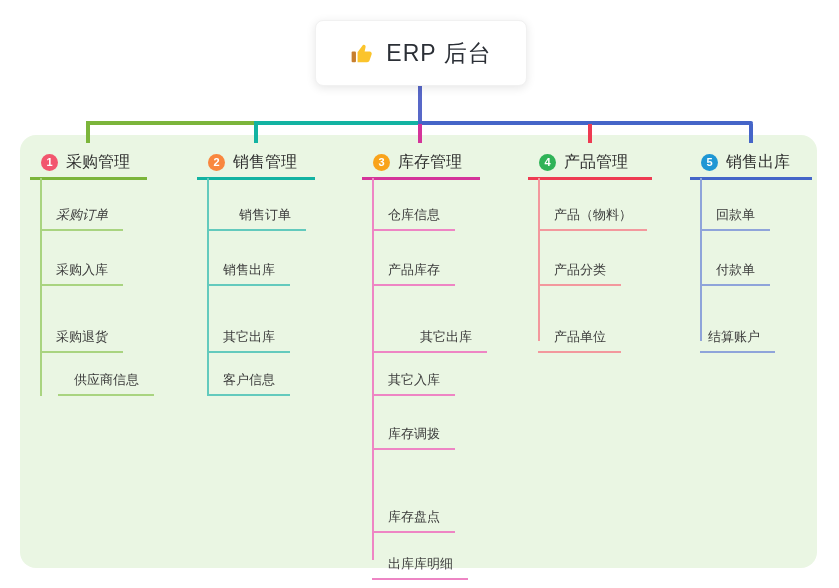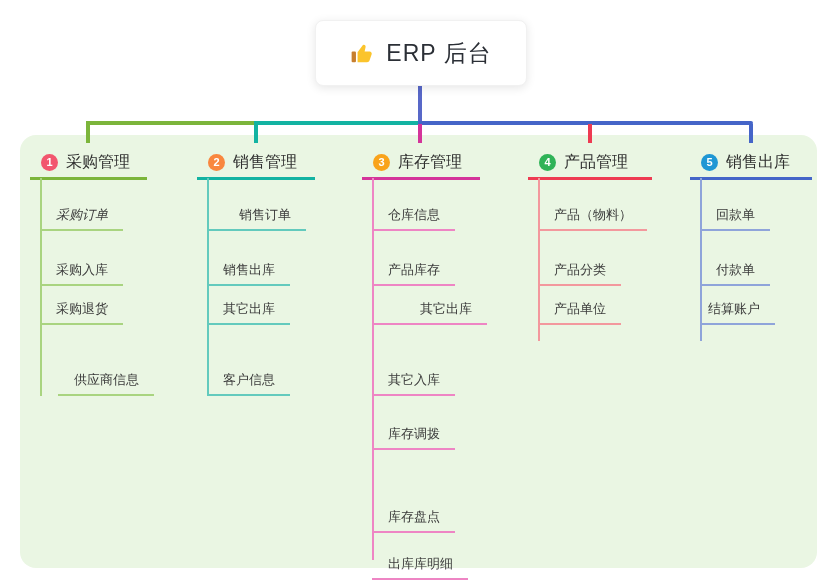--- a/index.html
+++ b/index.html
@@ -30,21 +30,21 @@
   .b1{left:30px;}.b2{left:197px;}.b3{left:362px;}.b4{left:528px;}.b5{left:690px;}
   .b-header{position:absolute;top:148px;left:0;height:29px;border-bottom:3px solid transparent;
     display:flex;align-items:center;gap:8px;padding-left:11px;box-sizing:content-box;cursor:default;}
   .badge{width:17px;height:17px;border-radius:50%;color:#fff;font-size:11px;font-weight:bold;
     display:flex;align-items:center;justify-content:center;flex:0 0 auto;line-height:1;}
   .b-title{font-size:16px;color:#303030;white-space:nowrap;}
 
   .vline{position:absolute;left:10px;top:178px;width:2px;}
   .child{position:absolute;left:10px;line-height:18px;height:18px;padding:0 15px 5px 16px;
     font-size:13px;color:#3b3b3b;border-bottom:2px solid transparent;white-space:nowrap;}
-  .r0{top:206px}.r1{top:261px}.r2{top:300px}.r3{top:371px}.r4{top:425px}.r5{top:508px}.r6{top:555px}
+  .r0{top:206px}.r1{top:261px}.r2{top:328px}.r3{top:371px}.r4{top:425px}.r5{top:508px}.r6{top:555px}
 </style>
 </head>
 <body>
 
 <div class="stage">
 
   <div class="panel" style="background-color: rgb(234, 246, 227);"></div>
 
   <div class="line root-line" style="background-color: rgb(88, 104, 200);"></div>
   <div class="line bus bus-1" style="background-color: rgb(124, 181, 59);"></div>

